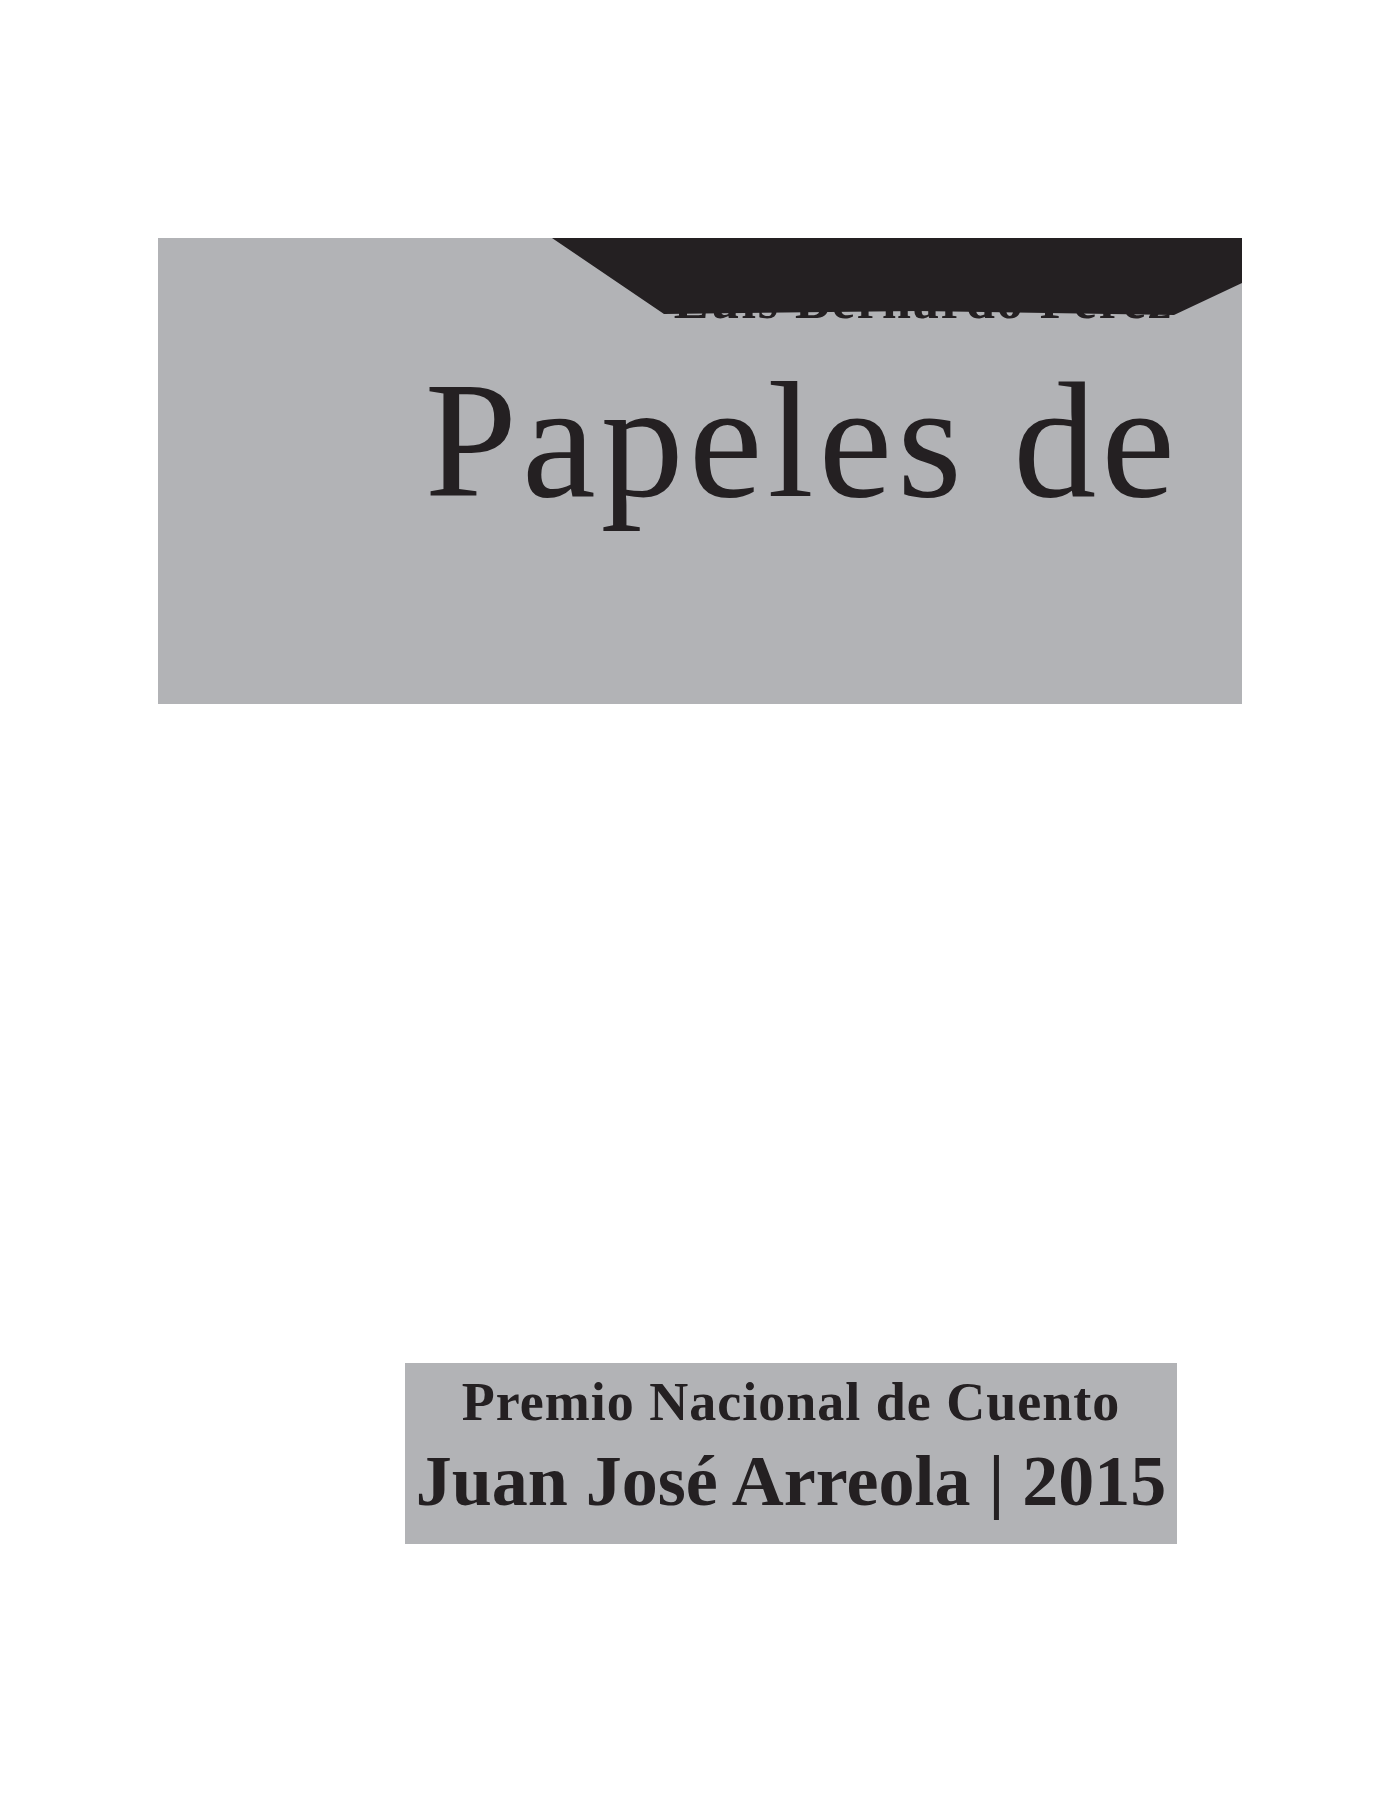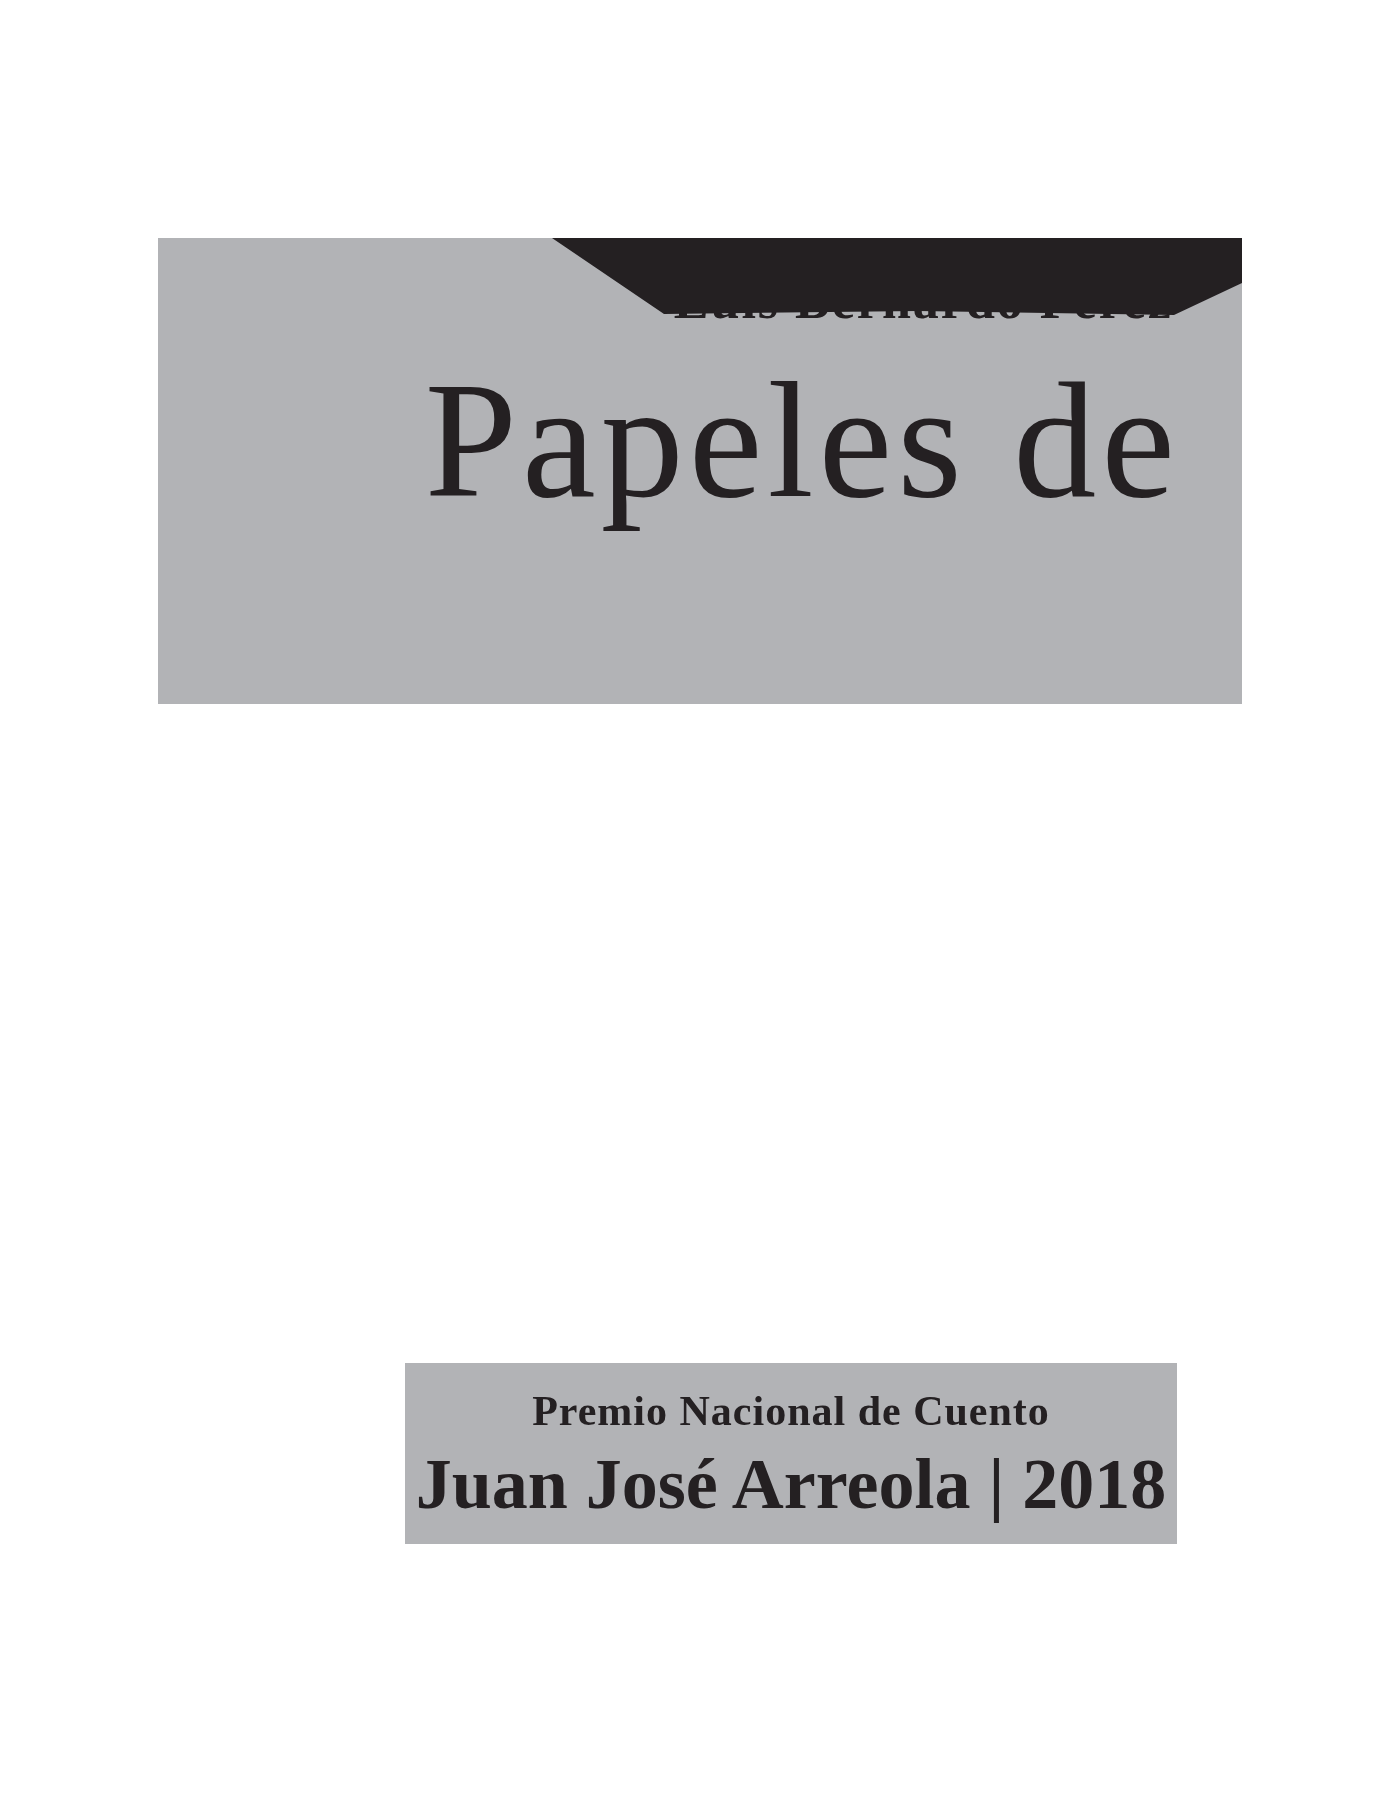--- a/index.html
+++ b/index.html
@@ -60,22 +60,22 @@
   
   .award-panel{
     position:absolute;
     left:405px;top:1363px;
     width:772px;height:181px;
     background:var(--panel-gray);
     color:var(--ink);
     text-align:center;
   }
   .award-line1{
-    margin-top:27px;
-    font-size:42px;font-weight:bold;
+    margin-top:12px;
+    font-size:54px;font-weight:bold;
     line-height:1;letter-spacing:1px;
     white-space:nowrap;
   }
   .award-line2{
     margin-top:16px;
     font-size:72px;font-weight:bold;
     line-height:1;
     white-space:nowrap;
   }
 </style>
@@ -87,16 +87,16 @@
   <section class="title-panel">
     <div class="author-name">Luis Bernardo Pérez</div>
     <div class="author-banner"></div>
     <h1 class="book-title">
       <span class="line">Papeles de</span>
     </h1>
   </section>
 
   <section class="award-panel">
     <div class="award-line1">Premio Nacional de Cuento</div>
-    <div class="award-line2">Juan José Arreola | 2018</div>
+    <div class="award-line2">Juan José Arreola | 2015</div>
   </section>
 
 </div>
 
 </body></html>

